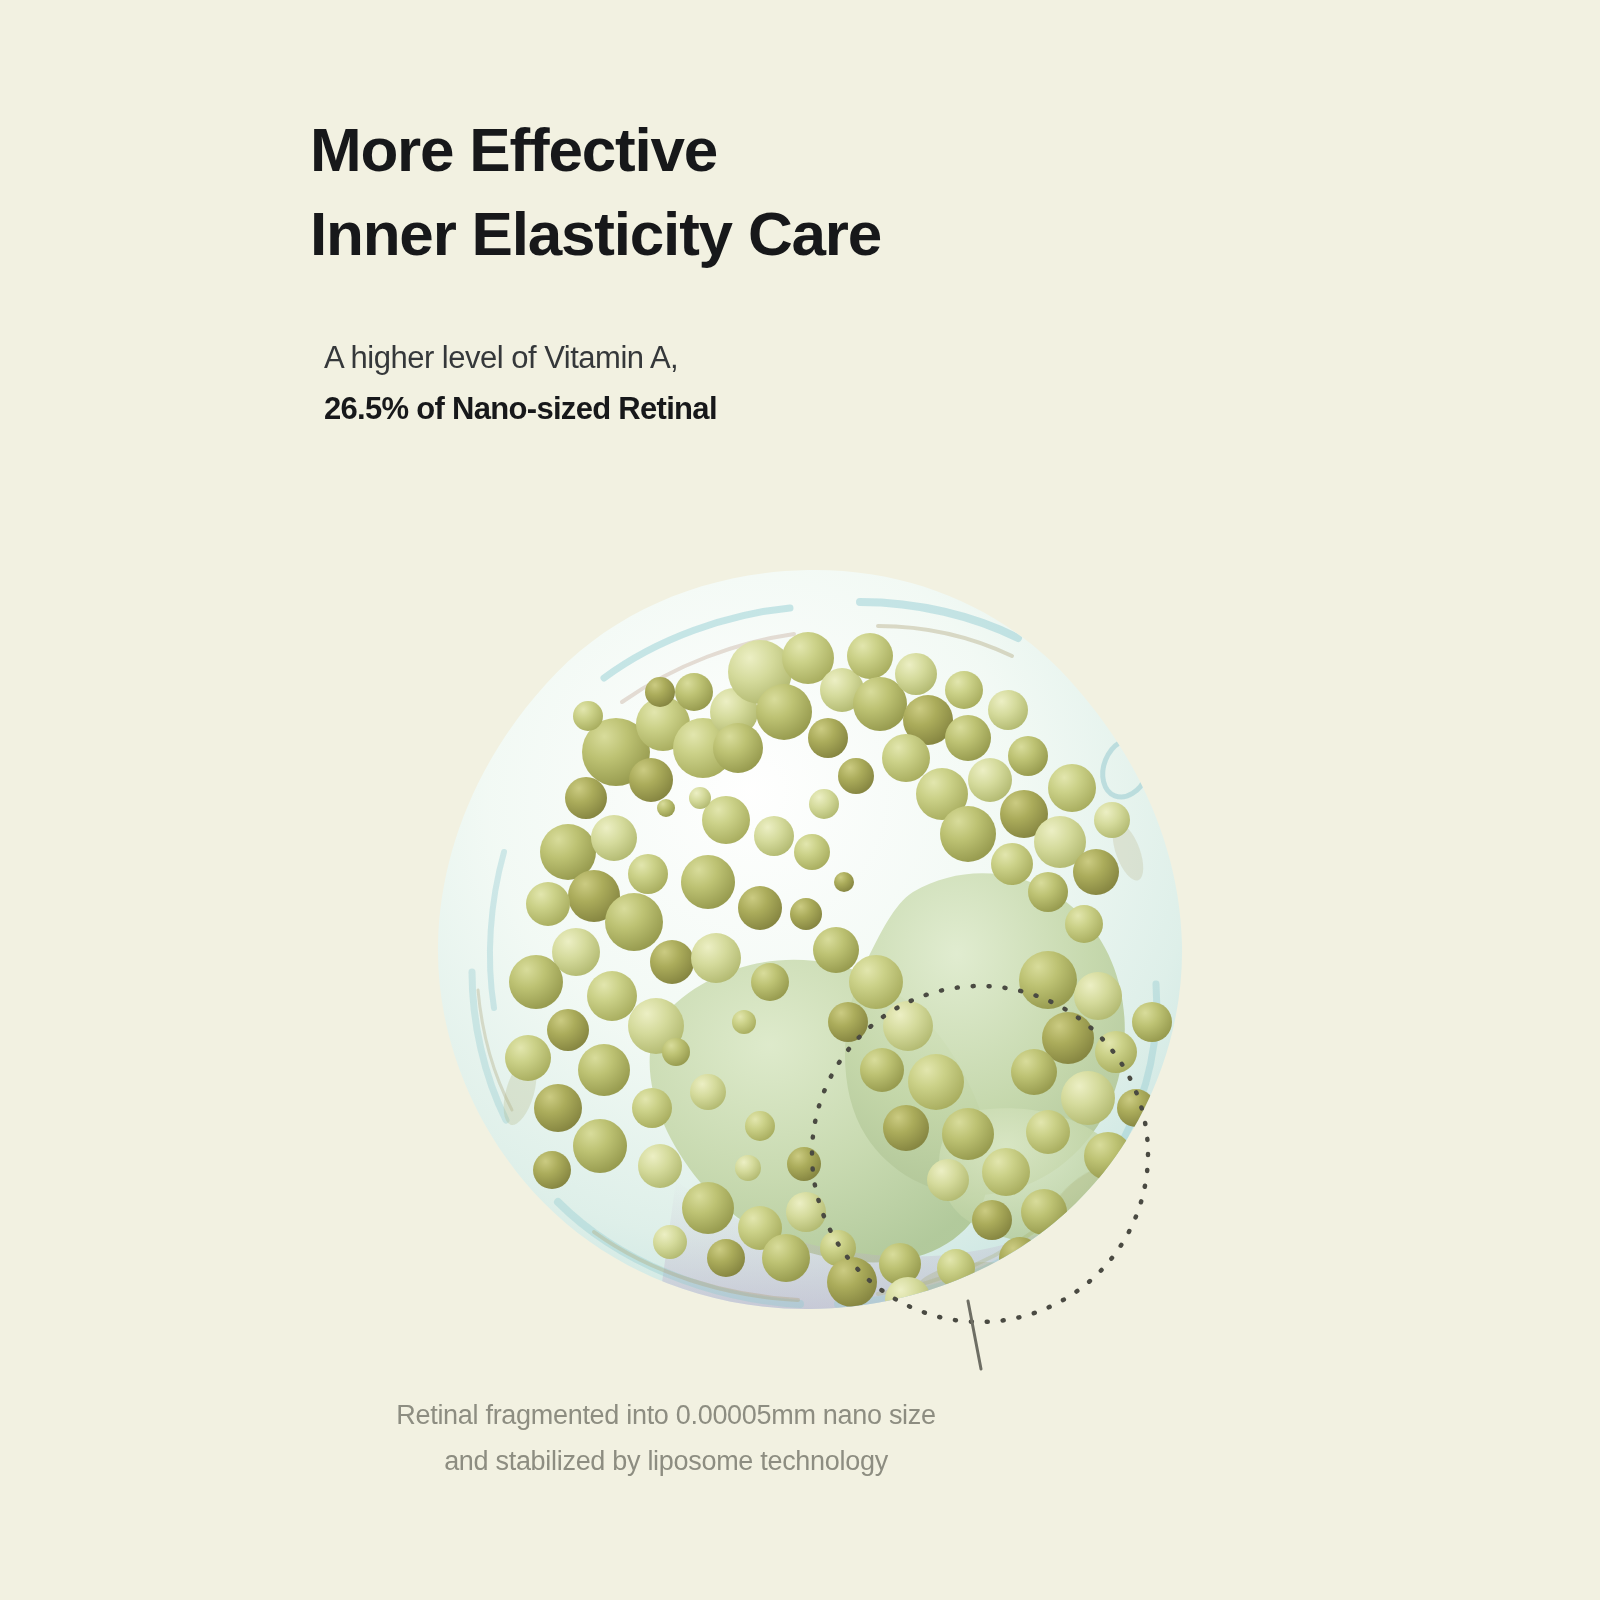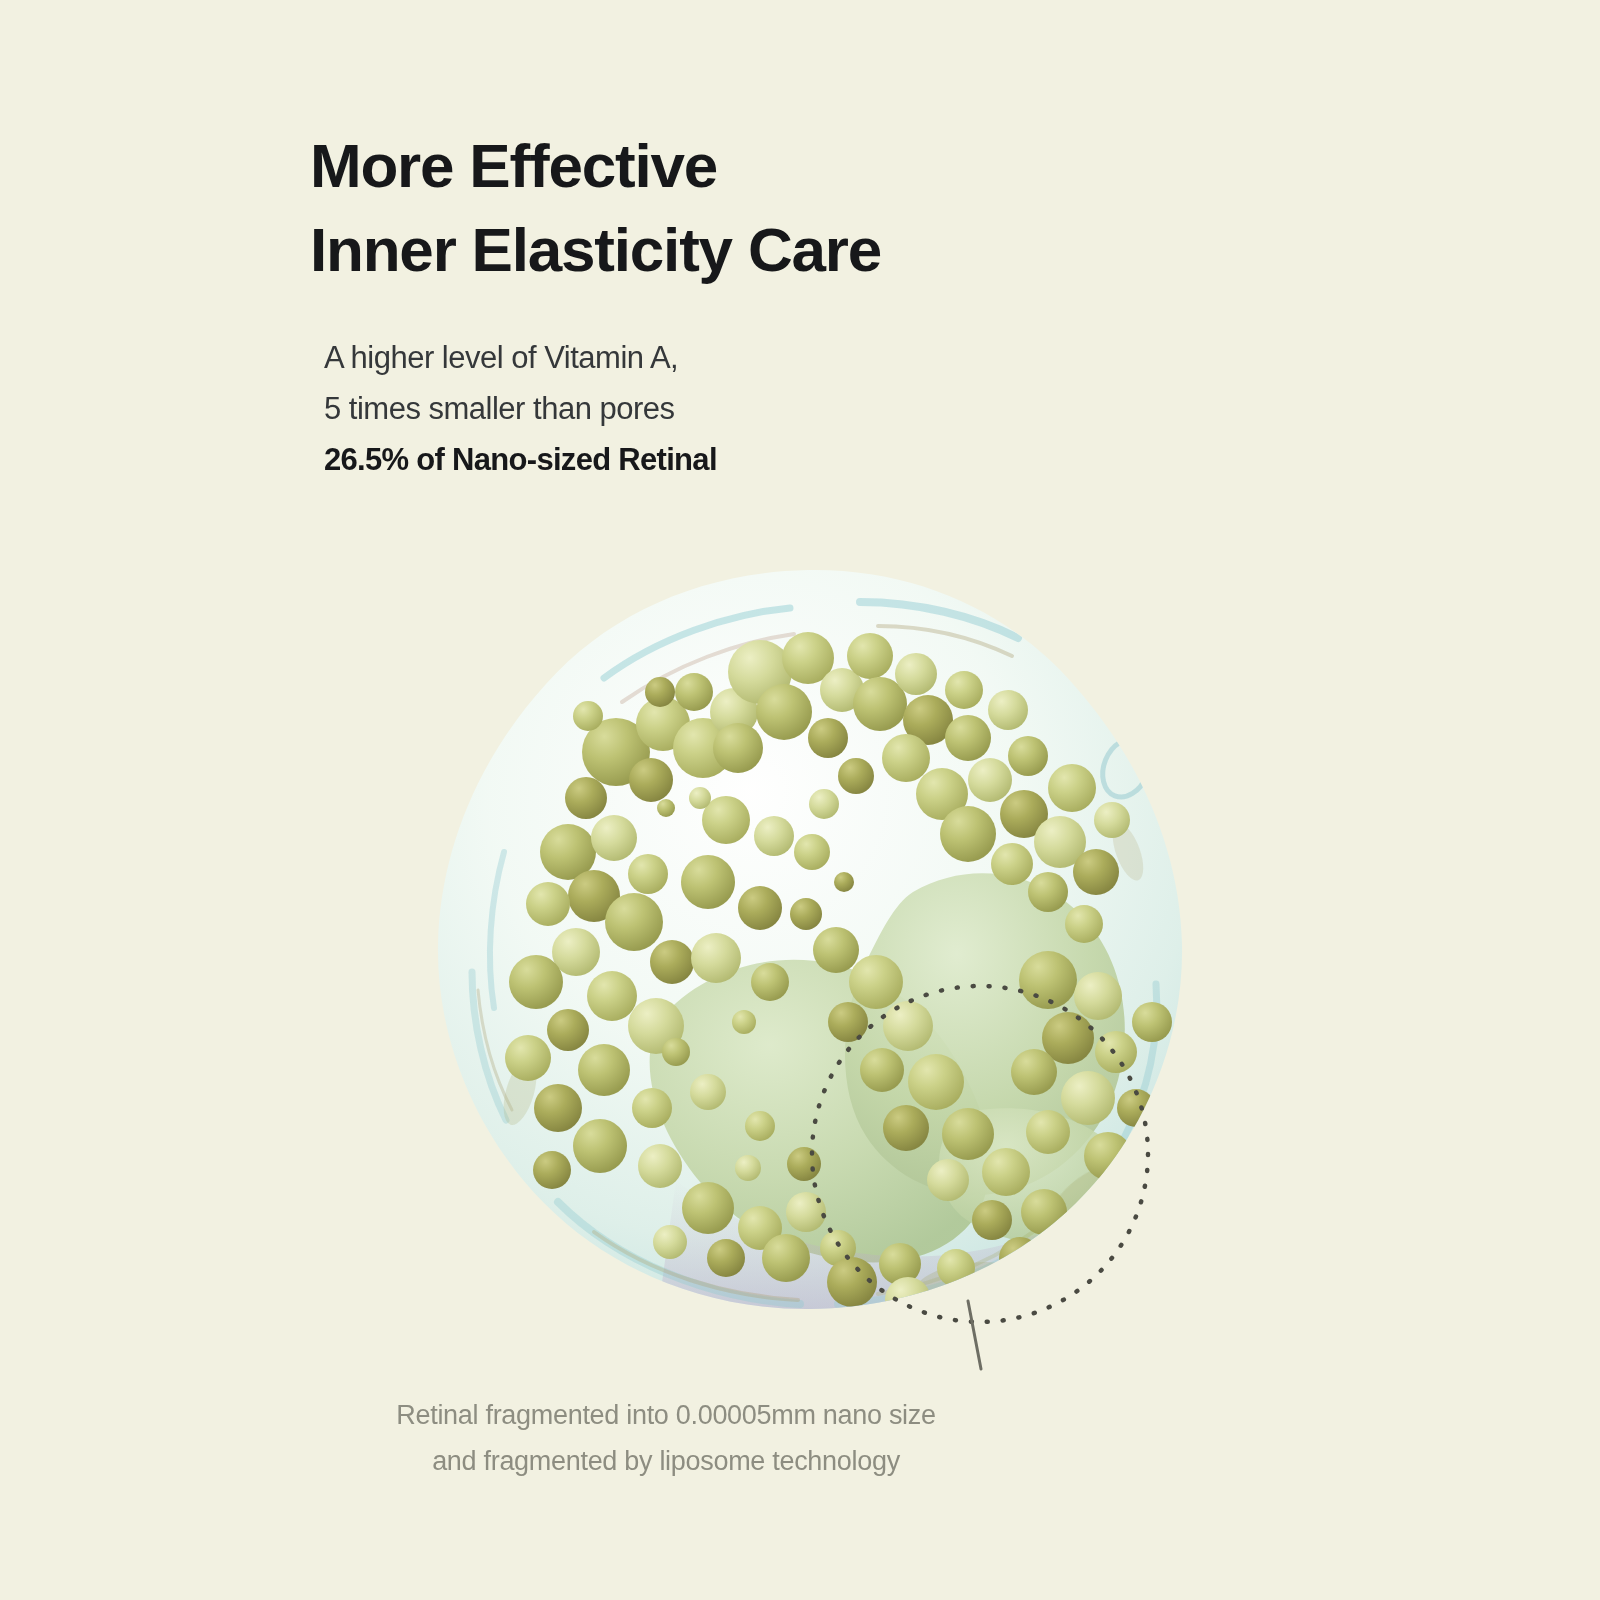--- a/index.html
+++ b/index.html
@@ -8,21 +8,21 @@
   body {
     background:#F2F1E1;
     font-family:"Liberation Sans", sans-serif;
     position:relative;
     overflow:hidden;
   }
   .canvas { position:relative; width:1600px; height:1600px; }
 
   
   .headline {
-    position:absolute; left:310px; top:124px;
+    position:absolute; left:310px; top:108px;
     font-size:62px; line-height:1.36; font-weight:600;
     color:#17181A; letter-spacing:-1.2px; white-space:pre-line;
   }
   .subtitle {
     position:absolute; left:324px; top:333px;
     font-size:31px; line-height:1.64; font-weight:400;
     color:#35383A; letter-spacing:-0.5px;
   }
   .subtitle .strong { font-weight:700; color:#17181A; letter-spacing:-0.7px; }
 
@@ -46,21 +46,20 @@
 </head>
 <body>
 
 <div class="canvas">
 
   <h1 class="headline">More Effective
 Inner Elasticity Care</h1>
 
   <div class="subtitle">
     <div>A higher level of Vitamin A,</div>
-    <div>5 times smaller than pores</div>
     <div class="strong">26.5% of Nano-sized Retinal</div>
   </div>
 
   <div class="lipo-wrap">
     <svg viewBox="0 0 800 800" xmlns="http://www.w3.org/2000/svg">
       <defs>
         <radialGradient id="shellG" cx="42%" cy="30%" r="78%">
           <stop offset="0%" stop-color="#FFFFFF" stop-opacity="0.97"></stop>
           <stop offset="45%" stop-color="#F2FAF6" stop-opacity="0.92"></stop>
           <stop offset="78%" stop-color="#DCEFEA" stop-opacity="0.9"></stop>
@@ -301,16 +300,16 @@
   </div>
 
   <div class="leader-line">
     <svg viewBox="0 0 24 72" xmlns="http://www.w3.org/2000/svg">
       <line x1="8" y1="2" x2="21" y2="70" stroke="#6E6E64" stroke-width="3" stroke-linecap="round"></line>
     </svg>
   </div>
 
   <div class="caption">
     <div>Retinal fragmented into 0.00005mm nano size</div>
-    <div>and fragmented by liposome technology</div>
+    <div>and stabilized by liposome technology</div>
   </div>
 
 </div>
 
 </body></html>

